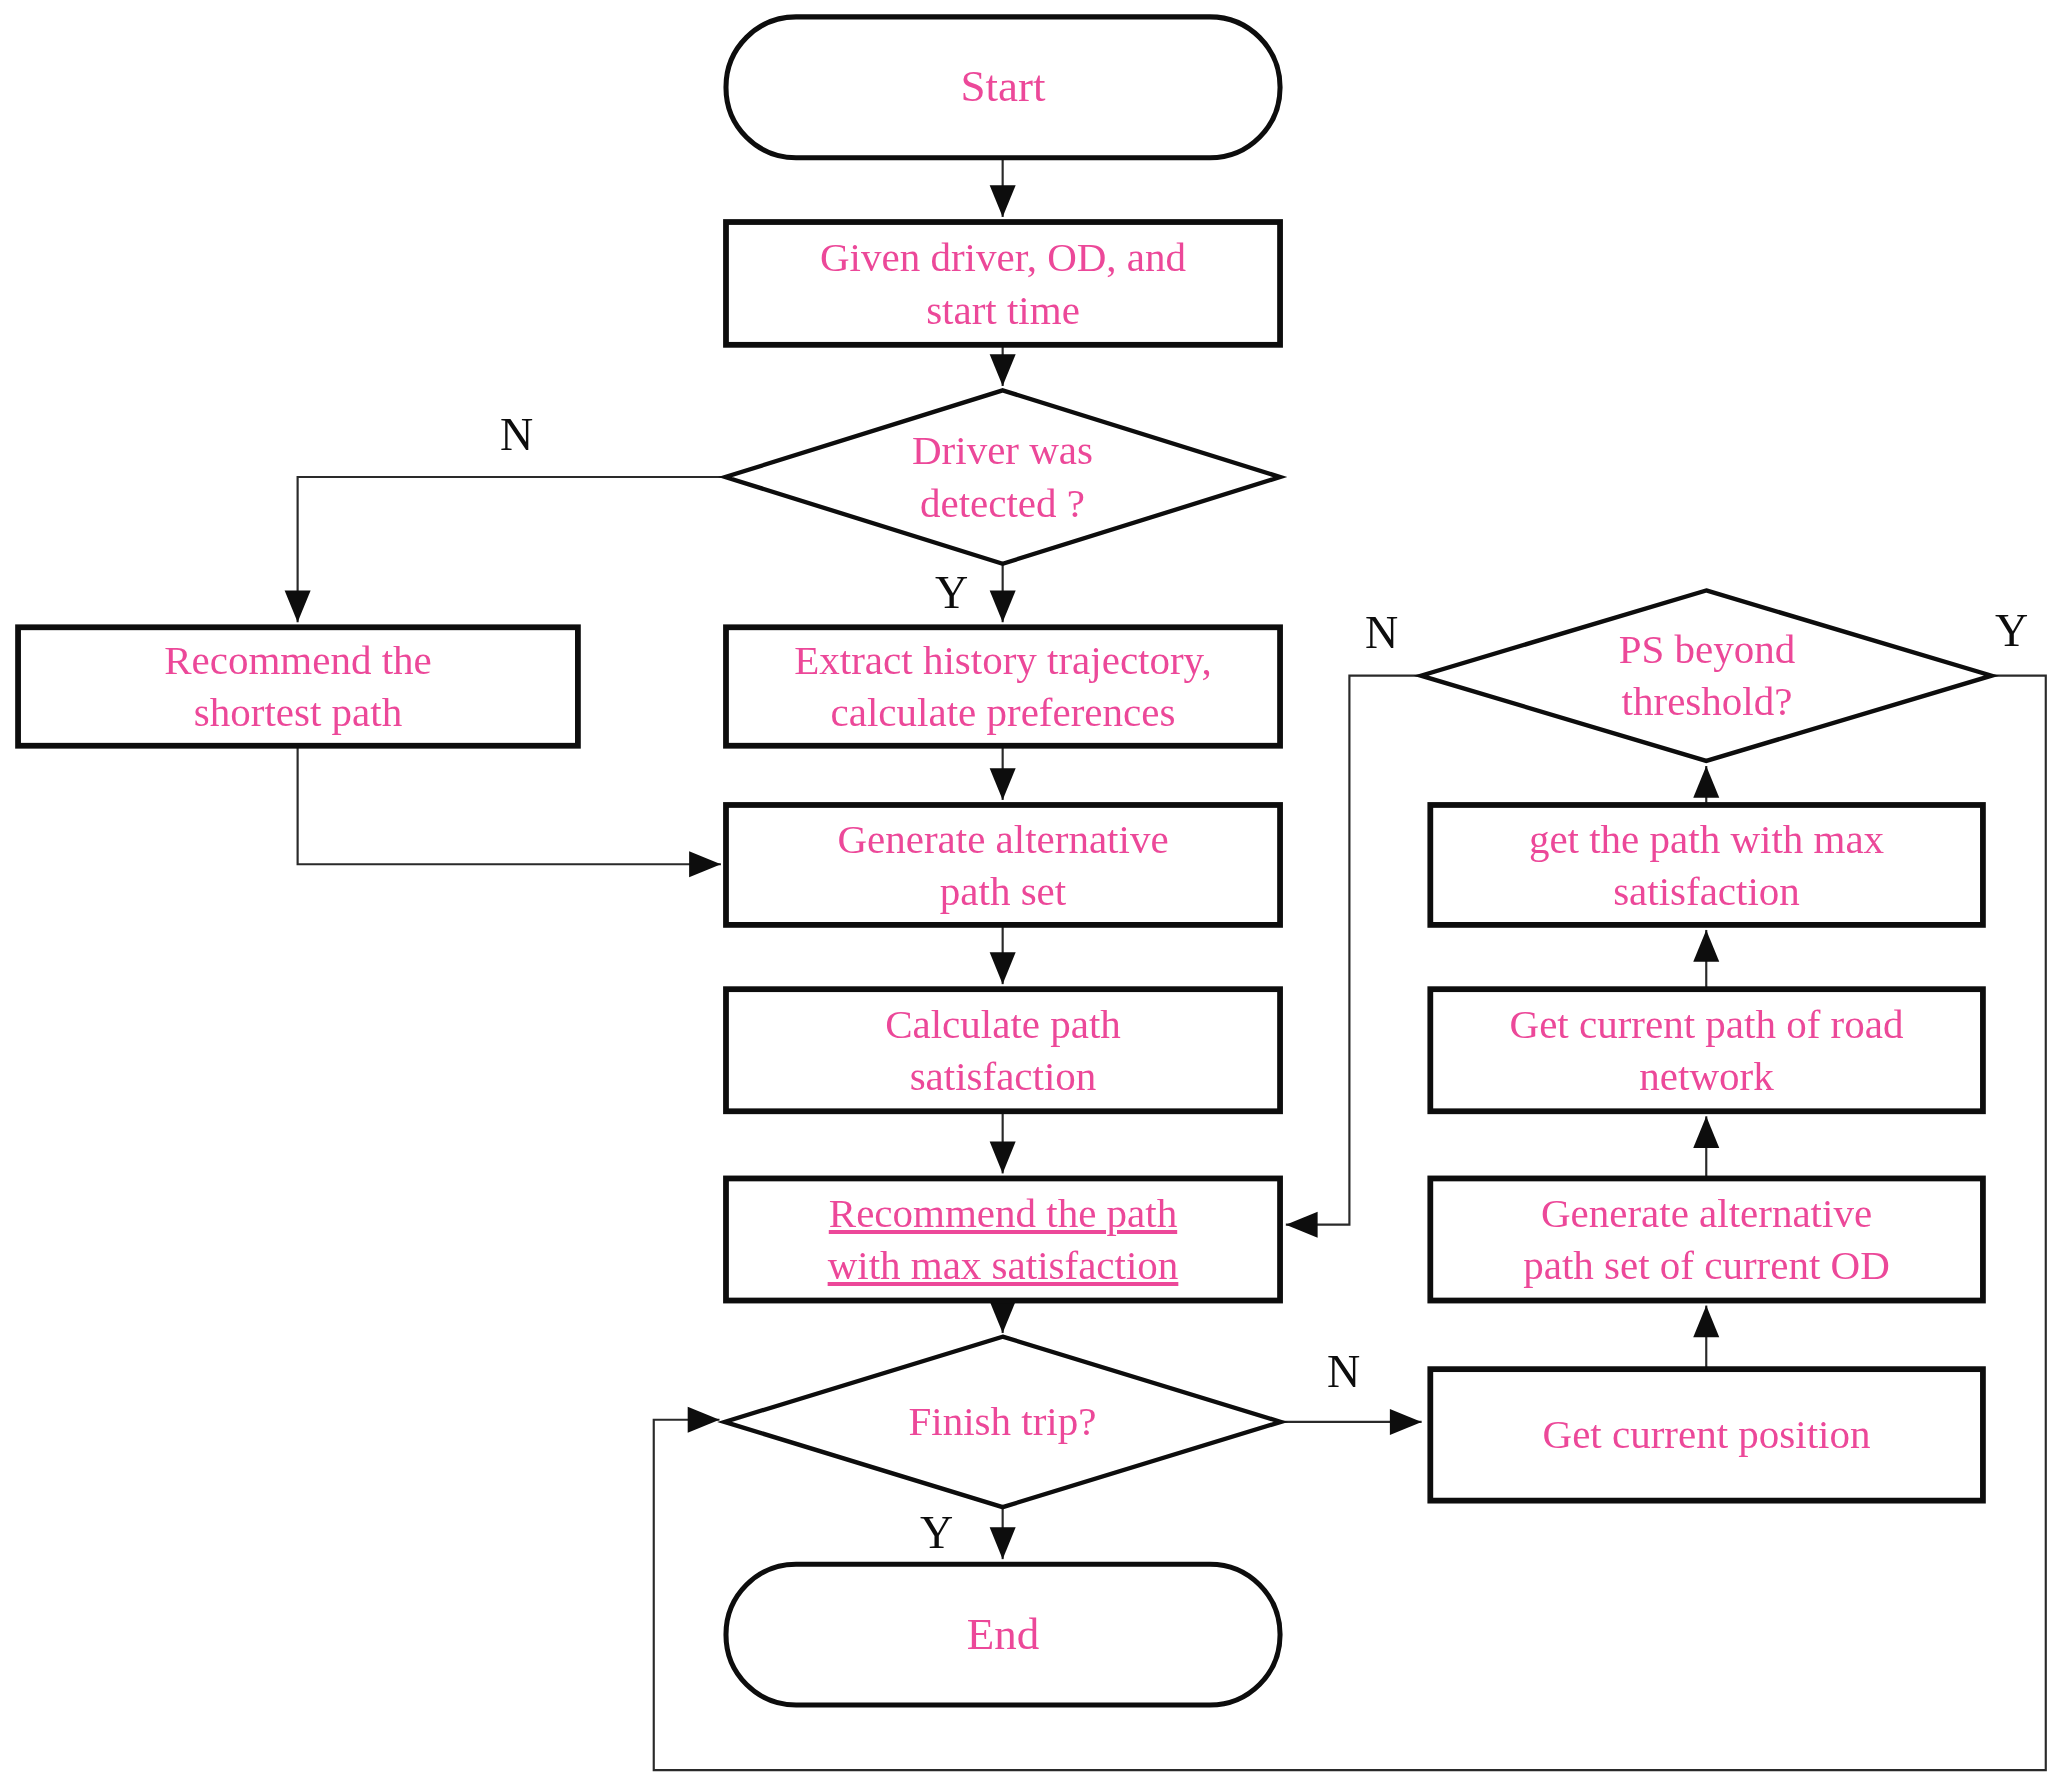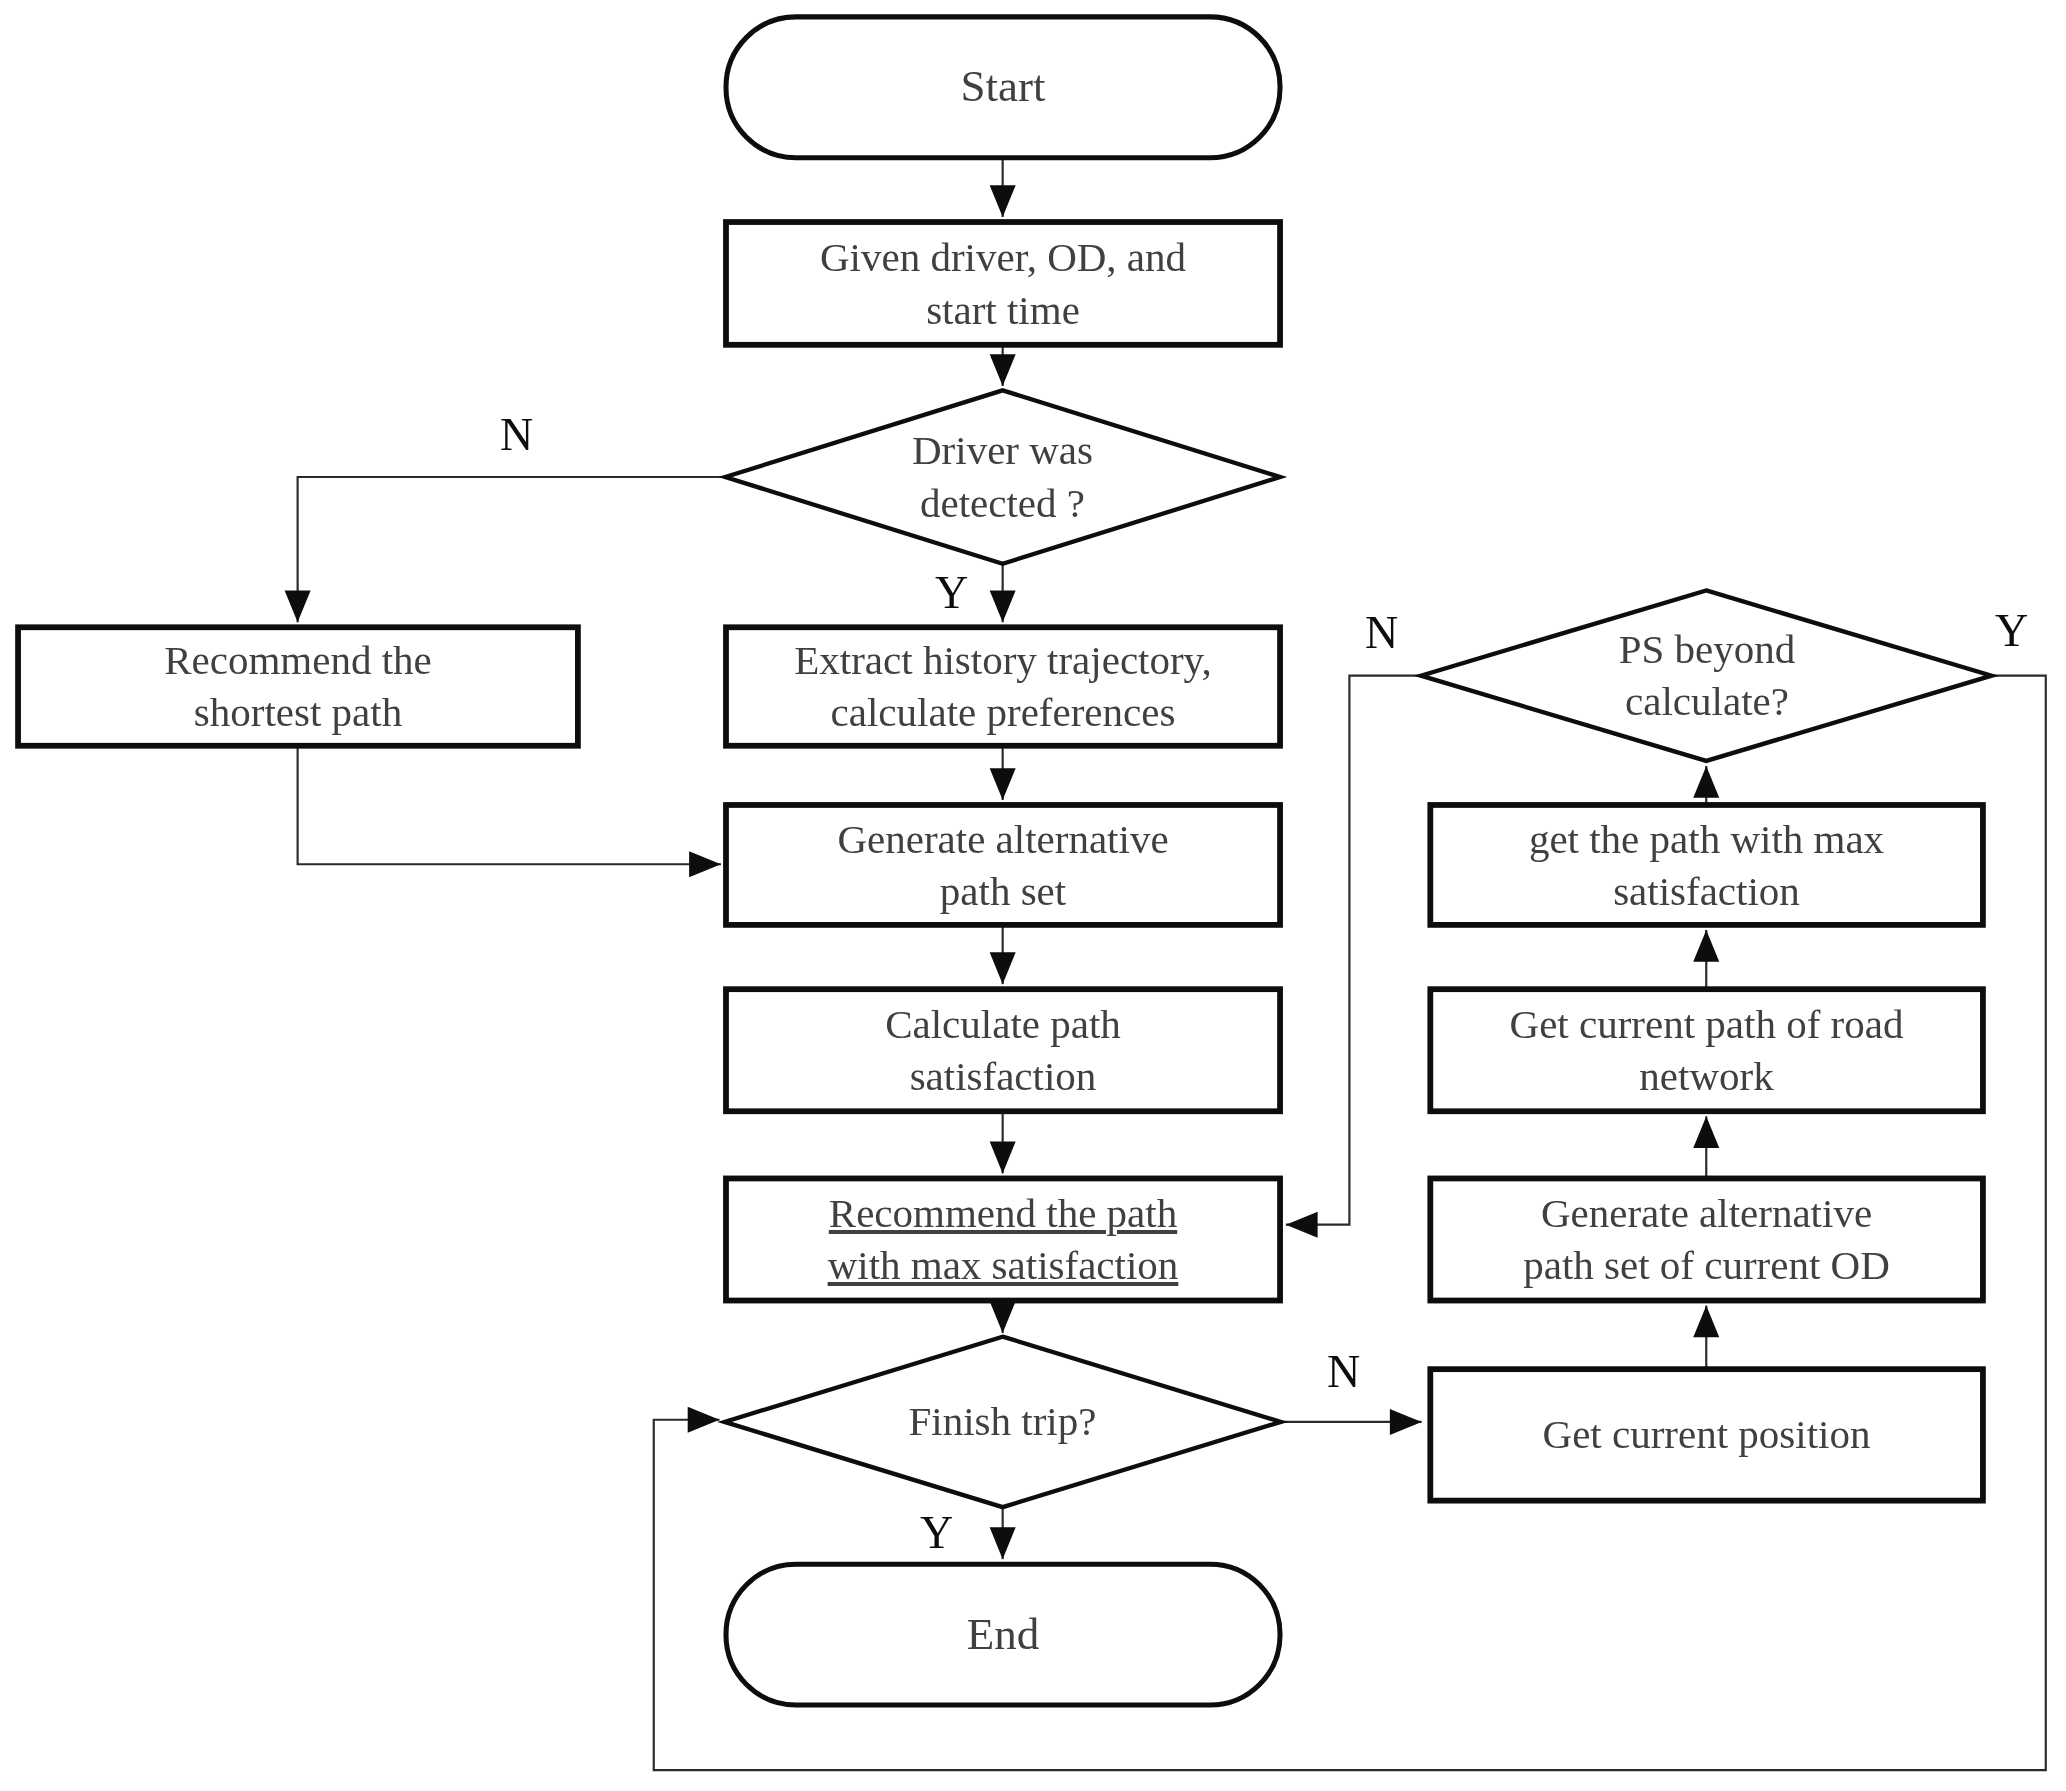--- a/index.html
+++ b/index.html
@@ -15,21 +15,21 @@
   #wires{position:absolute;left:0;top:0;width:2066px;height:1792px;}
   .nlabel{
     position:absolute;
     display:flex;
     align-items:center;
     justify-content:center;
     text-align:center;
     white-space:pre-line;
     font-size:41px;
     line-height:1.28;
-    color:#404040;
+    color:#ec4899;
     pointer-events:none;
   }
   .terminator-label{font-size:45px;}
   .branch-letter{
     position:absolute;
     display:flex;
     align-items:center;
     justify-content:center;
     font-size:46px;
     color:#0d0d0d;
@@ -109,21 +109,21 @@
 satisfaction</div>
 
   <div class="nlabel" style="left:726px;top:1178px;width:554px;height:122px;text-decoration:underline;">Recommend the path
 with max satisfaction</div>
 
   <div class="nlabel" style="left:764px;top:1336px;width:477px;height:170px;">Finish trip?</div>
 
   <div class="nlabel terminator-label" style="left:726px;top:1564px;width:554px;height:141px;">End</div>
 
   <div class="nlabel" style="left:1454px;top:590px;width:506px;height:170px;">PS beyond
-calculate?</div>
+threshold?</div>
 
   <div class="nlabel" style="left:1430px;top:805px;width:553px;height:120px;">get the path with max
 satisfaction</div>
 
   <div class="nlabel" style="left:1430px;top:989px;width:553px;height:122px;">Get current path of road
 network</div>
 
   <div class="nlabel" style="left:1430px;top:1178px;width:553px;height:122px;">Generate alternative
 path set of current OD</div>
 

